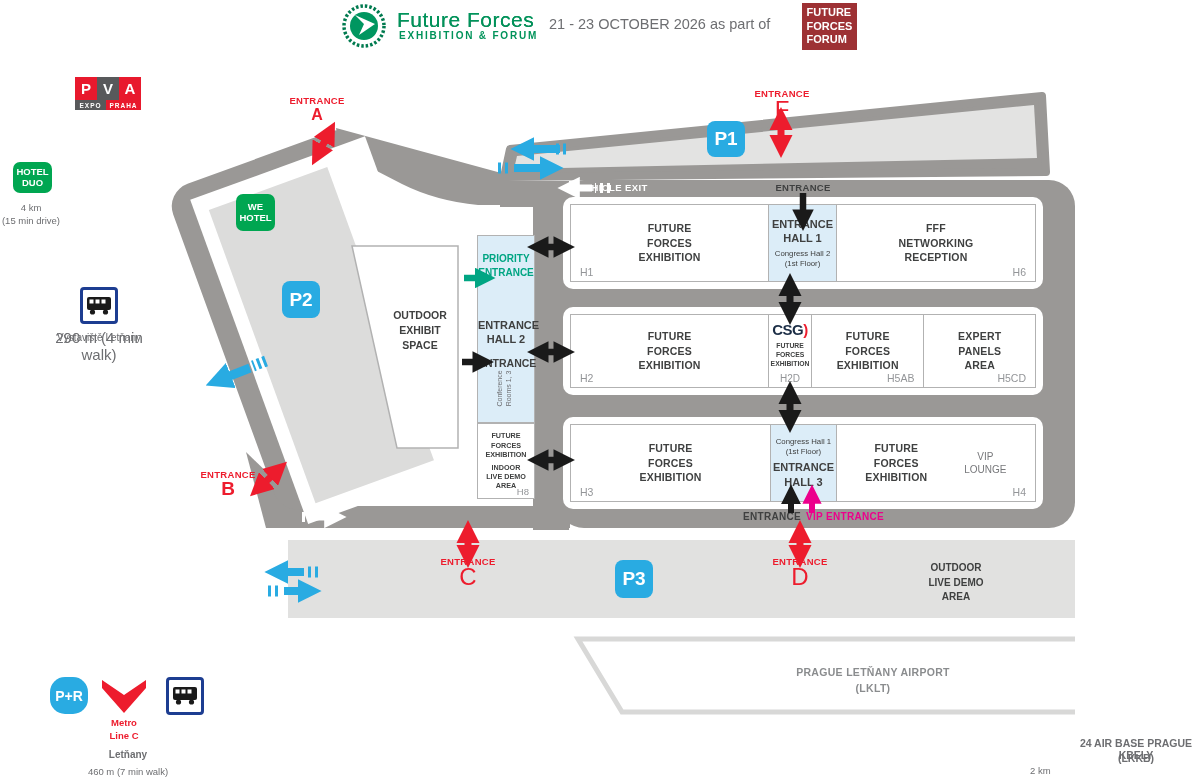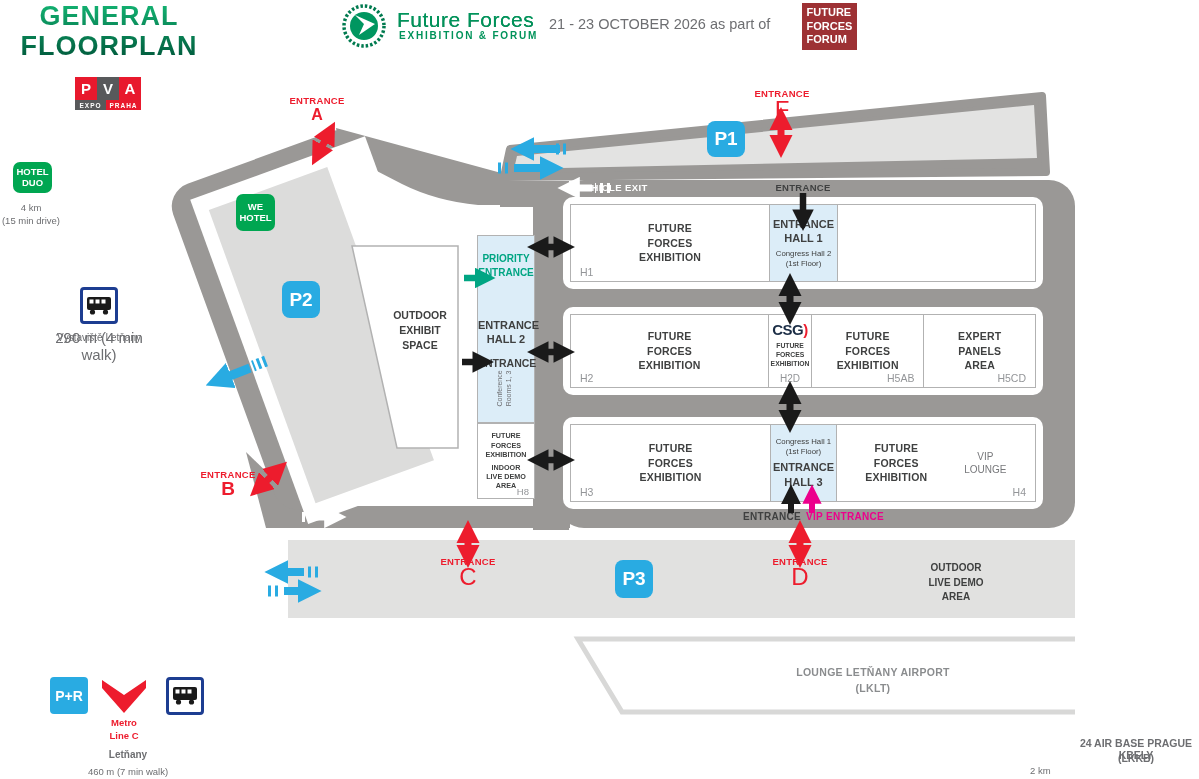--- a/index.html
+++ b/index.html
@@ -93,22 +93,20 @@
       <rect x="200" y="224" width="126" height="312" fill="#dcdcdb"></rect>
     </g>
 
     <polygon points="352,246 458,246 458,448 397,448" fill="#ffffff" stroke="#b2b2b2" stroke-width="1.5"></polygon>
 
     <rect x="288" y="540" width="787" height="78" fill="#e1e1e0"></rect>
 
     <path d="M1075,639 L578,639 L622,712 L1075,712" fill="none" stroke="#d8d8d7" stroke-width="5"></path>
   </svg>
 
-  <div class="abs title pre grad-green">GENERAL
-FLOORPLAN</div>
 
   <div class="abs pva">
     <div class="pva-row">
       <div class="pva-sq" style="background:#e8192d">P</div>
       <div class="pva-sq" style="background:#58595b">V</div>
       <div class="pva-sq" style="background:#e8192d">A</div>
     </div>
     <div class="pva-strip">
       <div style="background:#58595b;width:31px">EXPO</div>
       <div style="background:#e8192d;width:35px">PRAHA</div>
@@ -174,20 +172,26 @@
 FORCES
 EXHIBITION</div>
         <div class="code cl">H1</div>
       </div>
       <div class="sec blue bl br" style="width:69px">
         <div class="eh-title pre ctr">ENTRANCE
 HALL 1</div>
         <div class="eh-sub pre ctr">Congress Hall 2
 (1st Floor)</div>
       </div>
+      <div class="sec" style="width:199px">
+        <div class="ffe pre ctr">FFF
+NETWORKING
+RECEPTION</div>
+        <div class="code cr">H6</div>
+      </div>
     </div>
   </div>
 
   <div class="hall" style="left:563px;top:307px;width:480px;height:88px">
     <div class="hin">
       <div class="sec" style="width:198px">
         <div class="ffe pre ctr">FUTURE
 FORCES
 EXHIBITION</div>
         <div class="code cl">H2</div>
@@ -259,27 +263,27 @@
     <div class="abs" style="right:5px;bottom:1px;font-size:9.5px;color:#939598">H8</div>
   </div>
 
   <div class="abs ctr areatx pre" style="left:385px;top:308px;width:70px">OUTDOOR
 EXHIBIT
 SPACE</div>
   <div class="abs ctr areatx pre" style="left:916px;top:561px;width:80px;font-size:10px">OUTDOOR
 LIVE DEMO
 AREA</div>
 
-  <div class="abs ctr airtx" style="left:788px;top:666px;width:170px">LOUNGE LETŇANY AIRPORT</div>
+  <div class="abs ctr airtx" style="left:788px;top:666px;width:170px">PRAGUE LETŇANY AIRPORT</div>
   <div class="abs ctr airtx" style="left:788px;top:682px;width:170px">(LKLT)</div>
   <div class="abs ctr graytx" style="left:1066px;top:737px;width:140px;font-size:10.5px;font-weight:700">24 AIR BASE PRAGUE KBELY</div>
   <div class="abs ctr graytx" style="left:1066px;top:752px;width:140px;font-size:10.5px;font-weight:700">(LKKB)</div>
   <div class="abs graytx" style="left:1030px;top:765px;font-size:9.5px">2 km</div>
 
-  <div class="abs pbox" style="left:50px;top:677px;width:38px;height:37px;border-radius:4px;font-size:14px">P+R</div>
+  <div class="abs pbox" style="left:50px;top:677px;width:38px;height:37px;border-radius:15px;font-size:14px">P+R</div>
   <svg class="abs" style="left:101px;top:679px" width="46" height="35">
     <path d="M1,1 L23,16 L45,1 L45,9 L23,34 L1,9 Z" fill="#ed1c2d"></path>
   </svg>
   <div class="abs ctr" style="left:101px;top:681px;width:46px;font-size:10px;font-weight:800;color:#fff">M</div>
   <div class="abs busbox" style="left:166px;top:677px;width:38px;height:38px">
     <svg width="26" height="20">
         <rect x="1" y="1" width="24" height="13" rx="2" fill="#1a1a1a"></rect>
         <rect x="3.5" y="3.5" width="4" height="4" fill="#fff"></rect>
         <rect x="9.5" y="3.5" width="4" height="4" fill="#fff"></rect>
         <rect x="15.5" y="3.5" width="4" height="4" fill="#fff"></rect>

